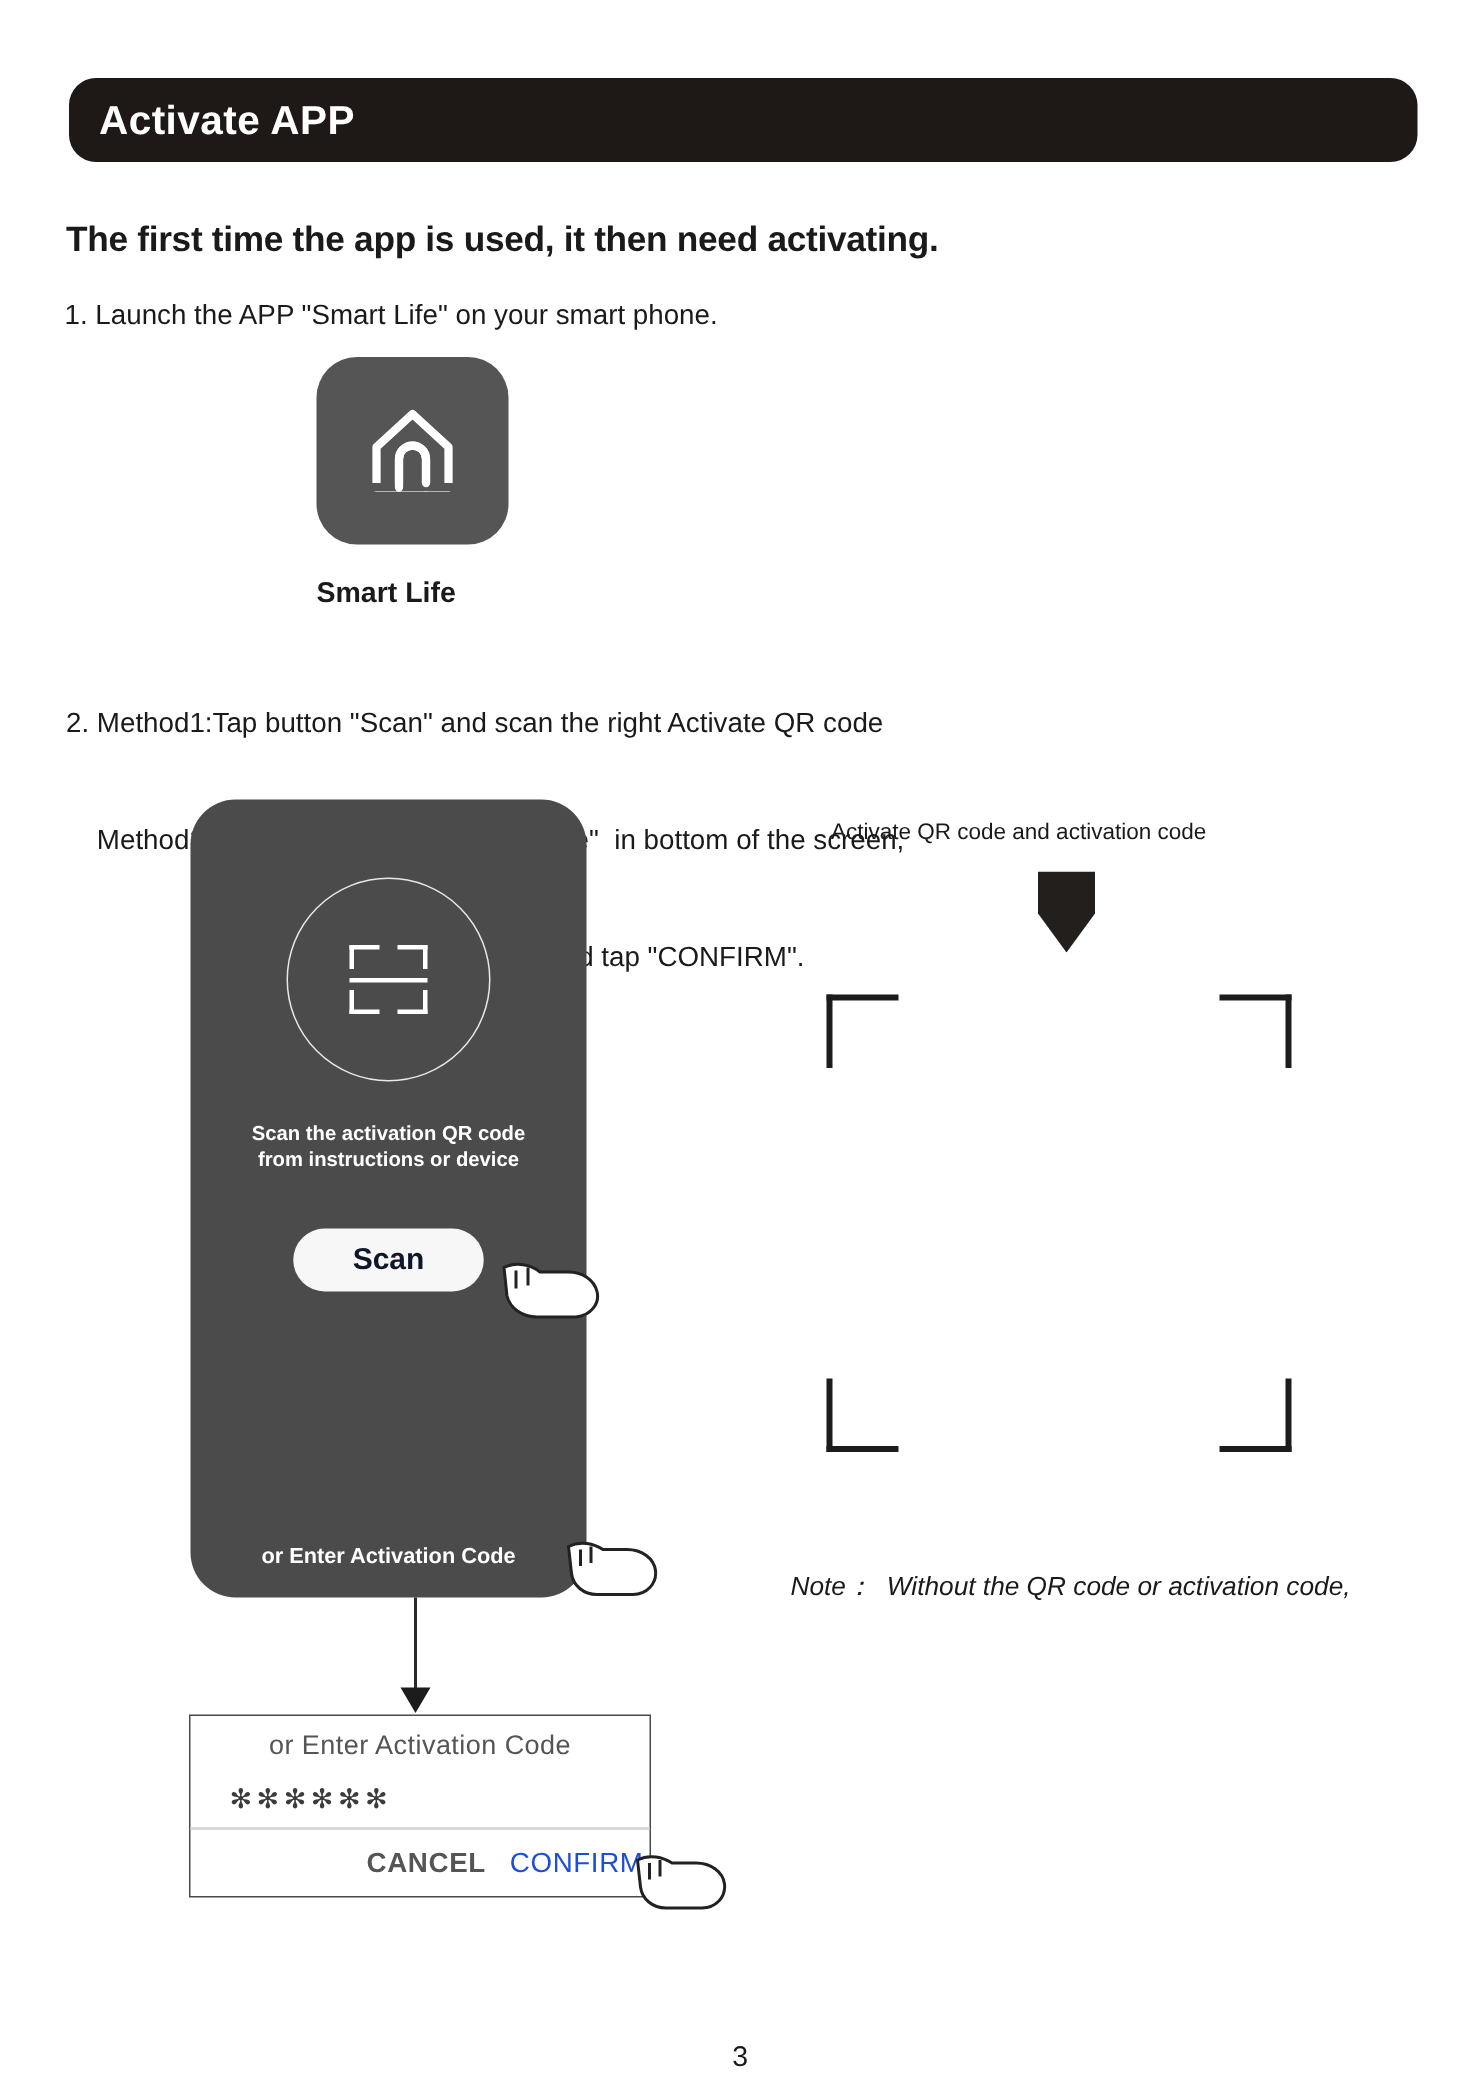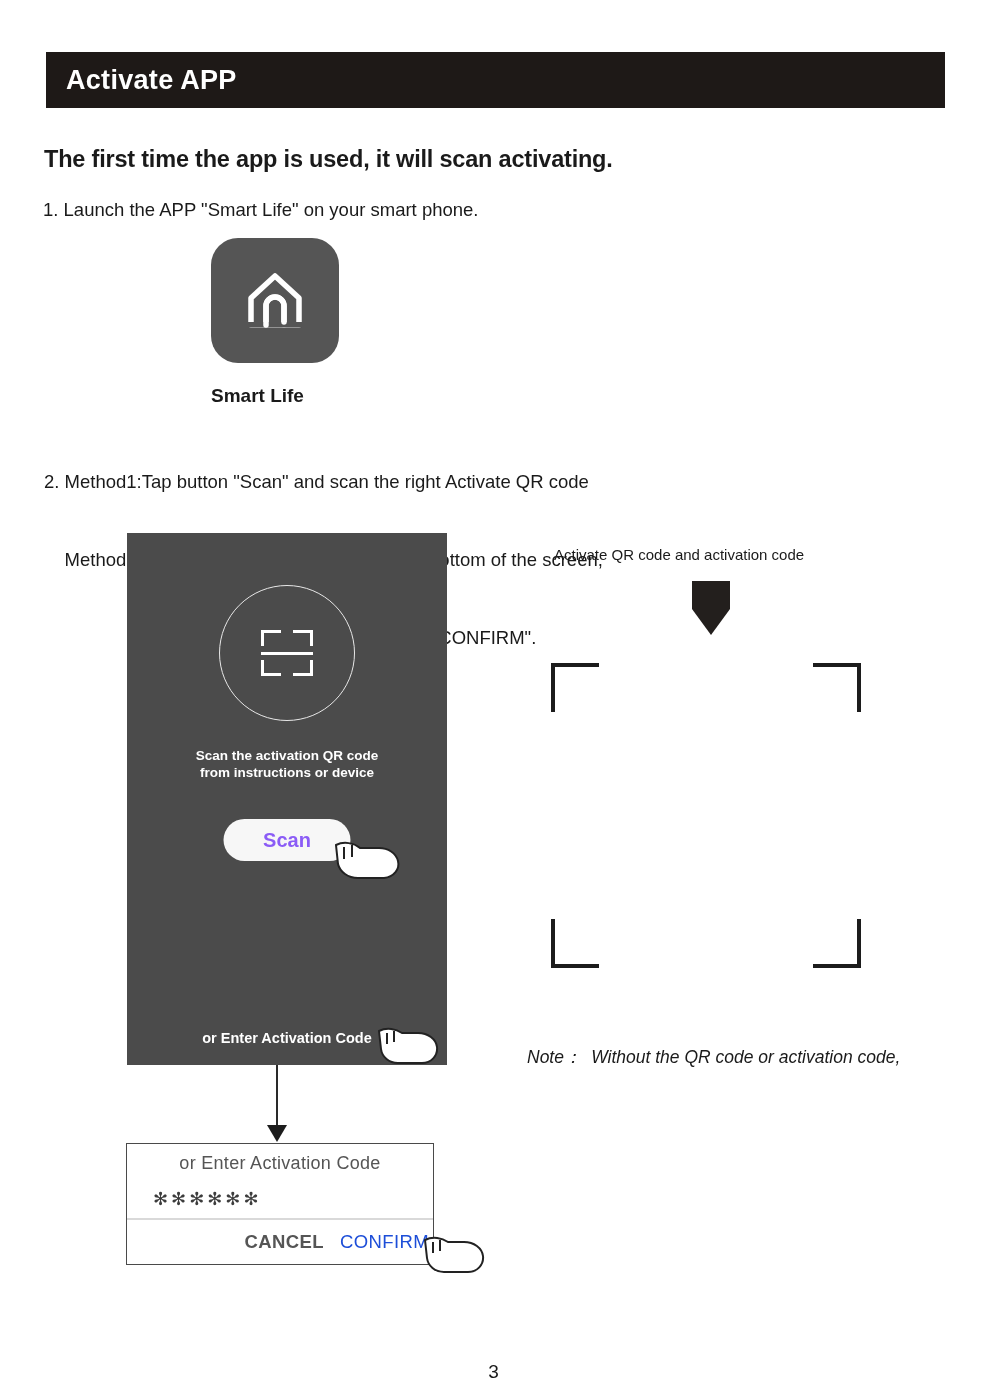--- a/index.html
+++ b/index.html
@@ -19,20 +19,21 @@
   
   .header-bar {
     position: absolute;
     left: 46px;
     top: 52px;
     width: 899px;
     height: 56px;
     background: #1e1917;
     display: flex;
     align-items: center;
+    border-radius: 18px;
   }
   .header-title {
     color: #ffffff;
     font-size: 27px;
     font-weight: bold;
     letter-spacing: 0.3px;
     padding-left: 20px;
   }
 
   
@@ -83,23 +84,24 @@
     font-size: 18.5px;
     line-height: 26px;
     white-space: pre;
   }
 
   
   .phone-mock {
     position: absolute;
     left: 127px;
     top: 533px;
-    width: 320px;
+    width: 264px;
     height: 532px;
     background: #4b4b4b;
+    border-radius: 30px;
   }
   .scan-circle {
     position: absolute;
     left: 50%;
     transform: translateX(-50%);
     top: 52px;
     width: 134px;
     height: 134px;
     border: 1.6px solid #e8e8e8;
     border-radius: 50%;
@@ -152,21 +154,21 @@
     transform: translateX(-50%);
     width: 127px;
     height: 42px;
     background: #f7f7f7;
     border-radius: 21px;
     display: flex;
     align-items: center;
     justify-content: center;
     font-size: 20px;
     font-weight: bold;
-    color: #8b5cf6;
+    color: #0f172a;
   }
   .enter-code-link {
     position: absolute;
     bottom: 19px;
     left: 0;
     right: 0;
     text-align: center;
     color: #ffffff;
     font-size: 14.5px;
     font-weight: bold;
@@ -295,21 +297,21 @@
     font-size: 19px;
   }
 </style>
 </head>
 <body>
 
 <div class="header-bar">
   <div class="header-title">Activate  APP</div>
 </div>
 
-<div class="lead-heading">The first time the app is used, it will scan activating.</div>
+<div class="lead-heading">The first time the app is used, it then need activating.</div>
 <div class="step-one">1. Launch the APP "Smart Life" on your smart phone.</div>
 
 <div class="app-icon-block">
   <div class="app-icon">
     <svg width="72" height="72" viewBox="0 0 72 72">
       <path d="M12 33 L36 11 L60 33 L60 60 L12 60 Z" fill="none" stroke="#ffffff" stroke-width="5.5" stroke-linejoin="round" stroke-linecap="round"></path>
       <path d="M27 60 L27 41 A9 9 0 0 1 45 41 L45 60" fill="none" stroke="#ffffff" stroke-width="5.5" stroke-linejoin="round" stroke-linecap="round"></path>
       <rect x="9" y="57" width="54" height="5.5" fill="#555555"></rect>
       <path d="M27 60 L27 41 A9 9 0 0 1 45 41 L45 57" fill="none" stroke="#ffffff" stroke-width="5.5" stroke-linecap="round"></path>
     </svg>

